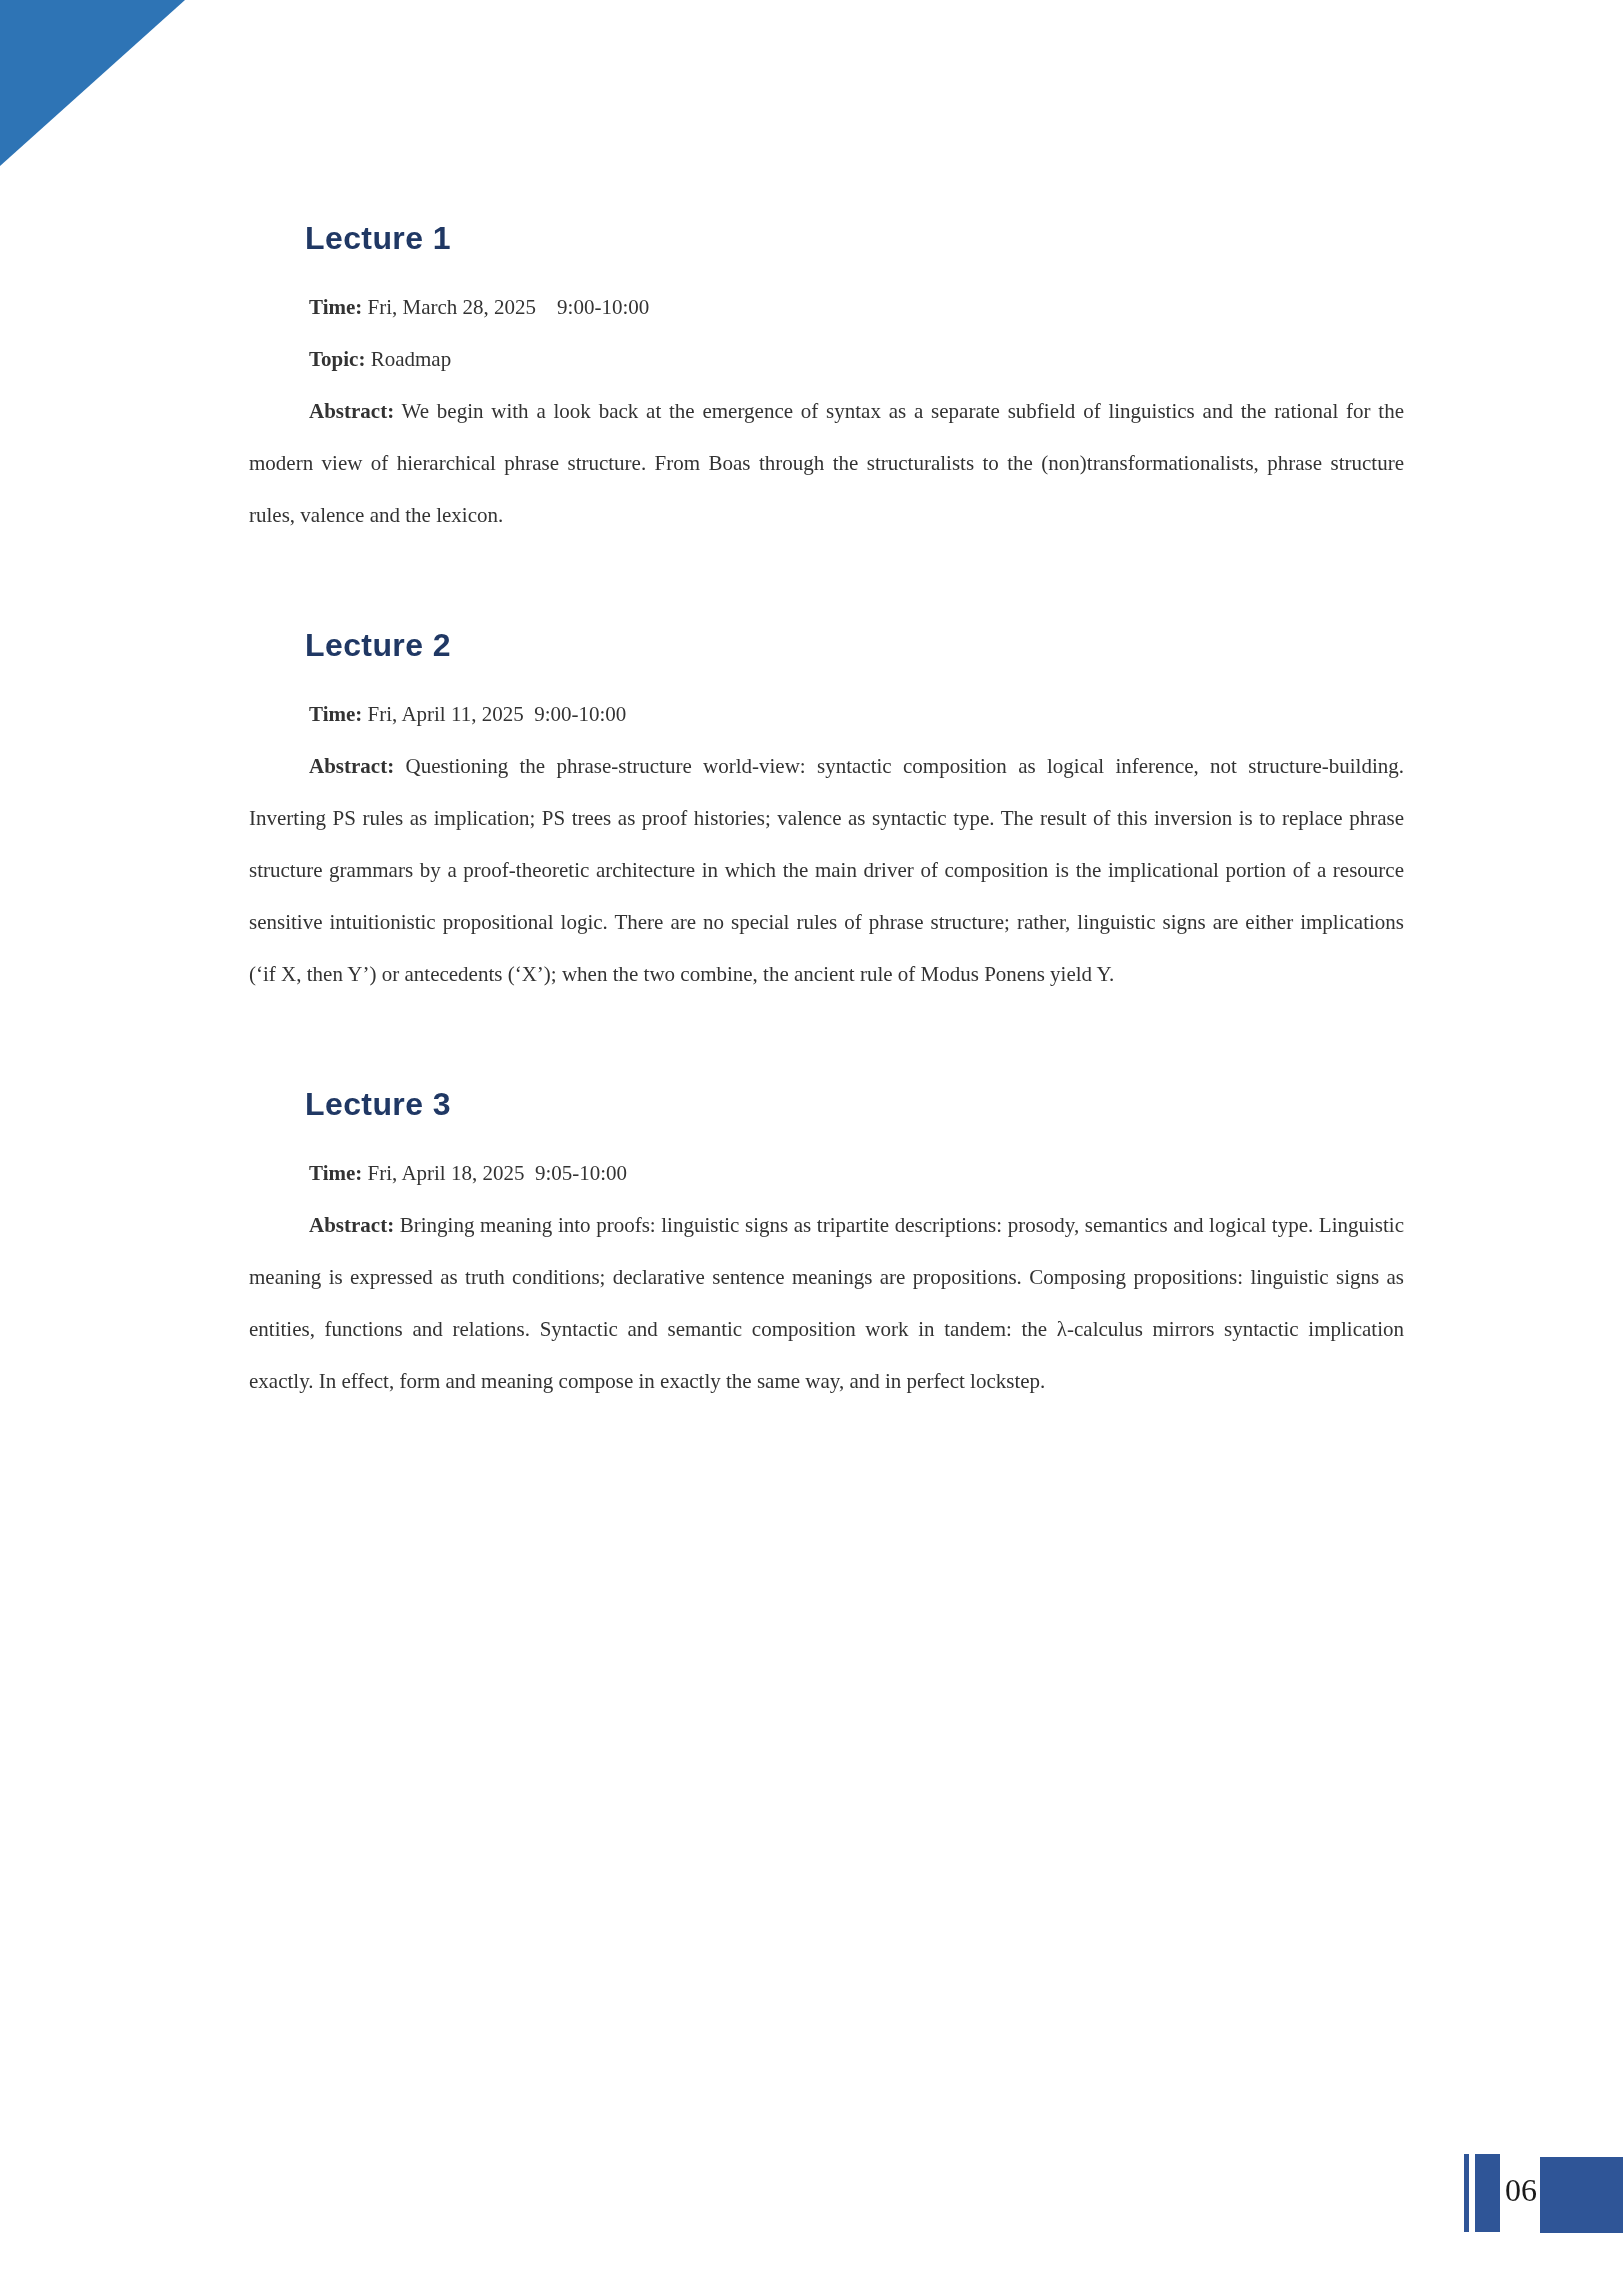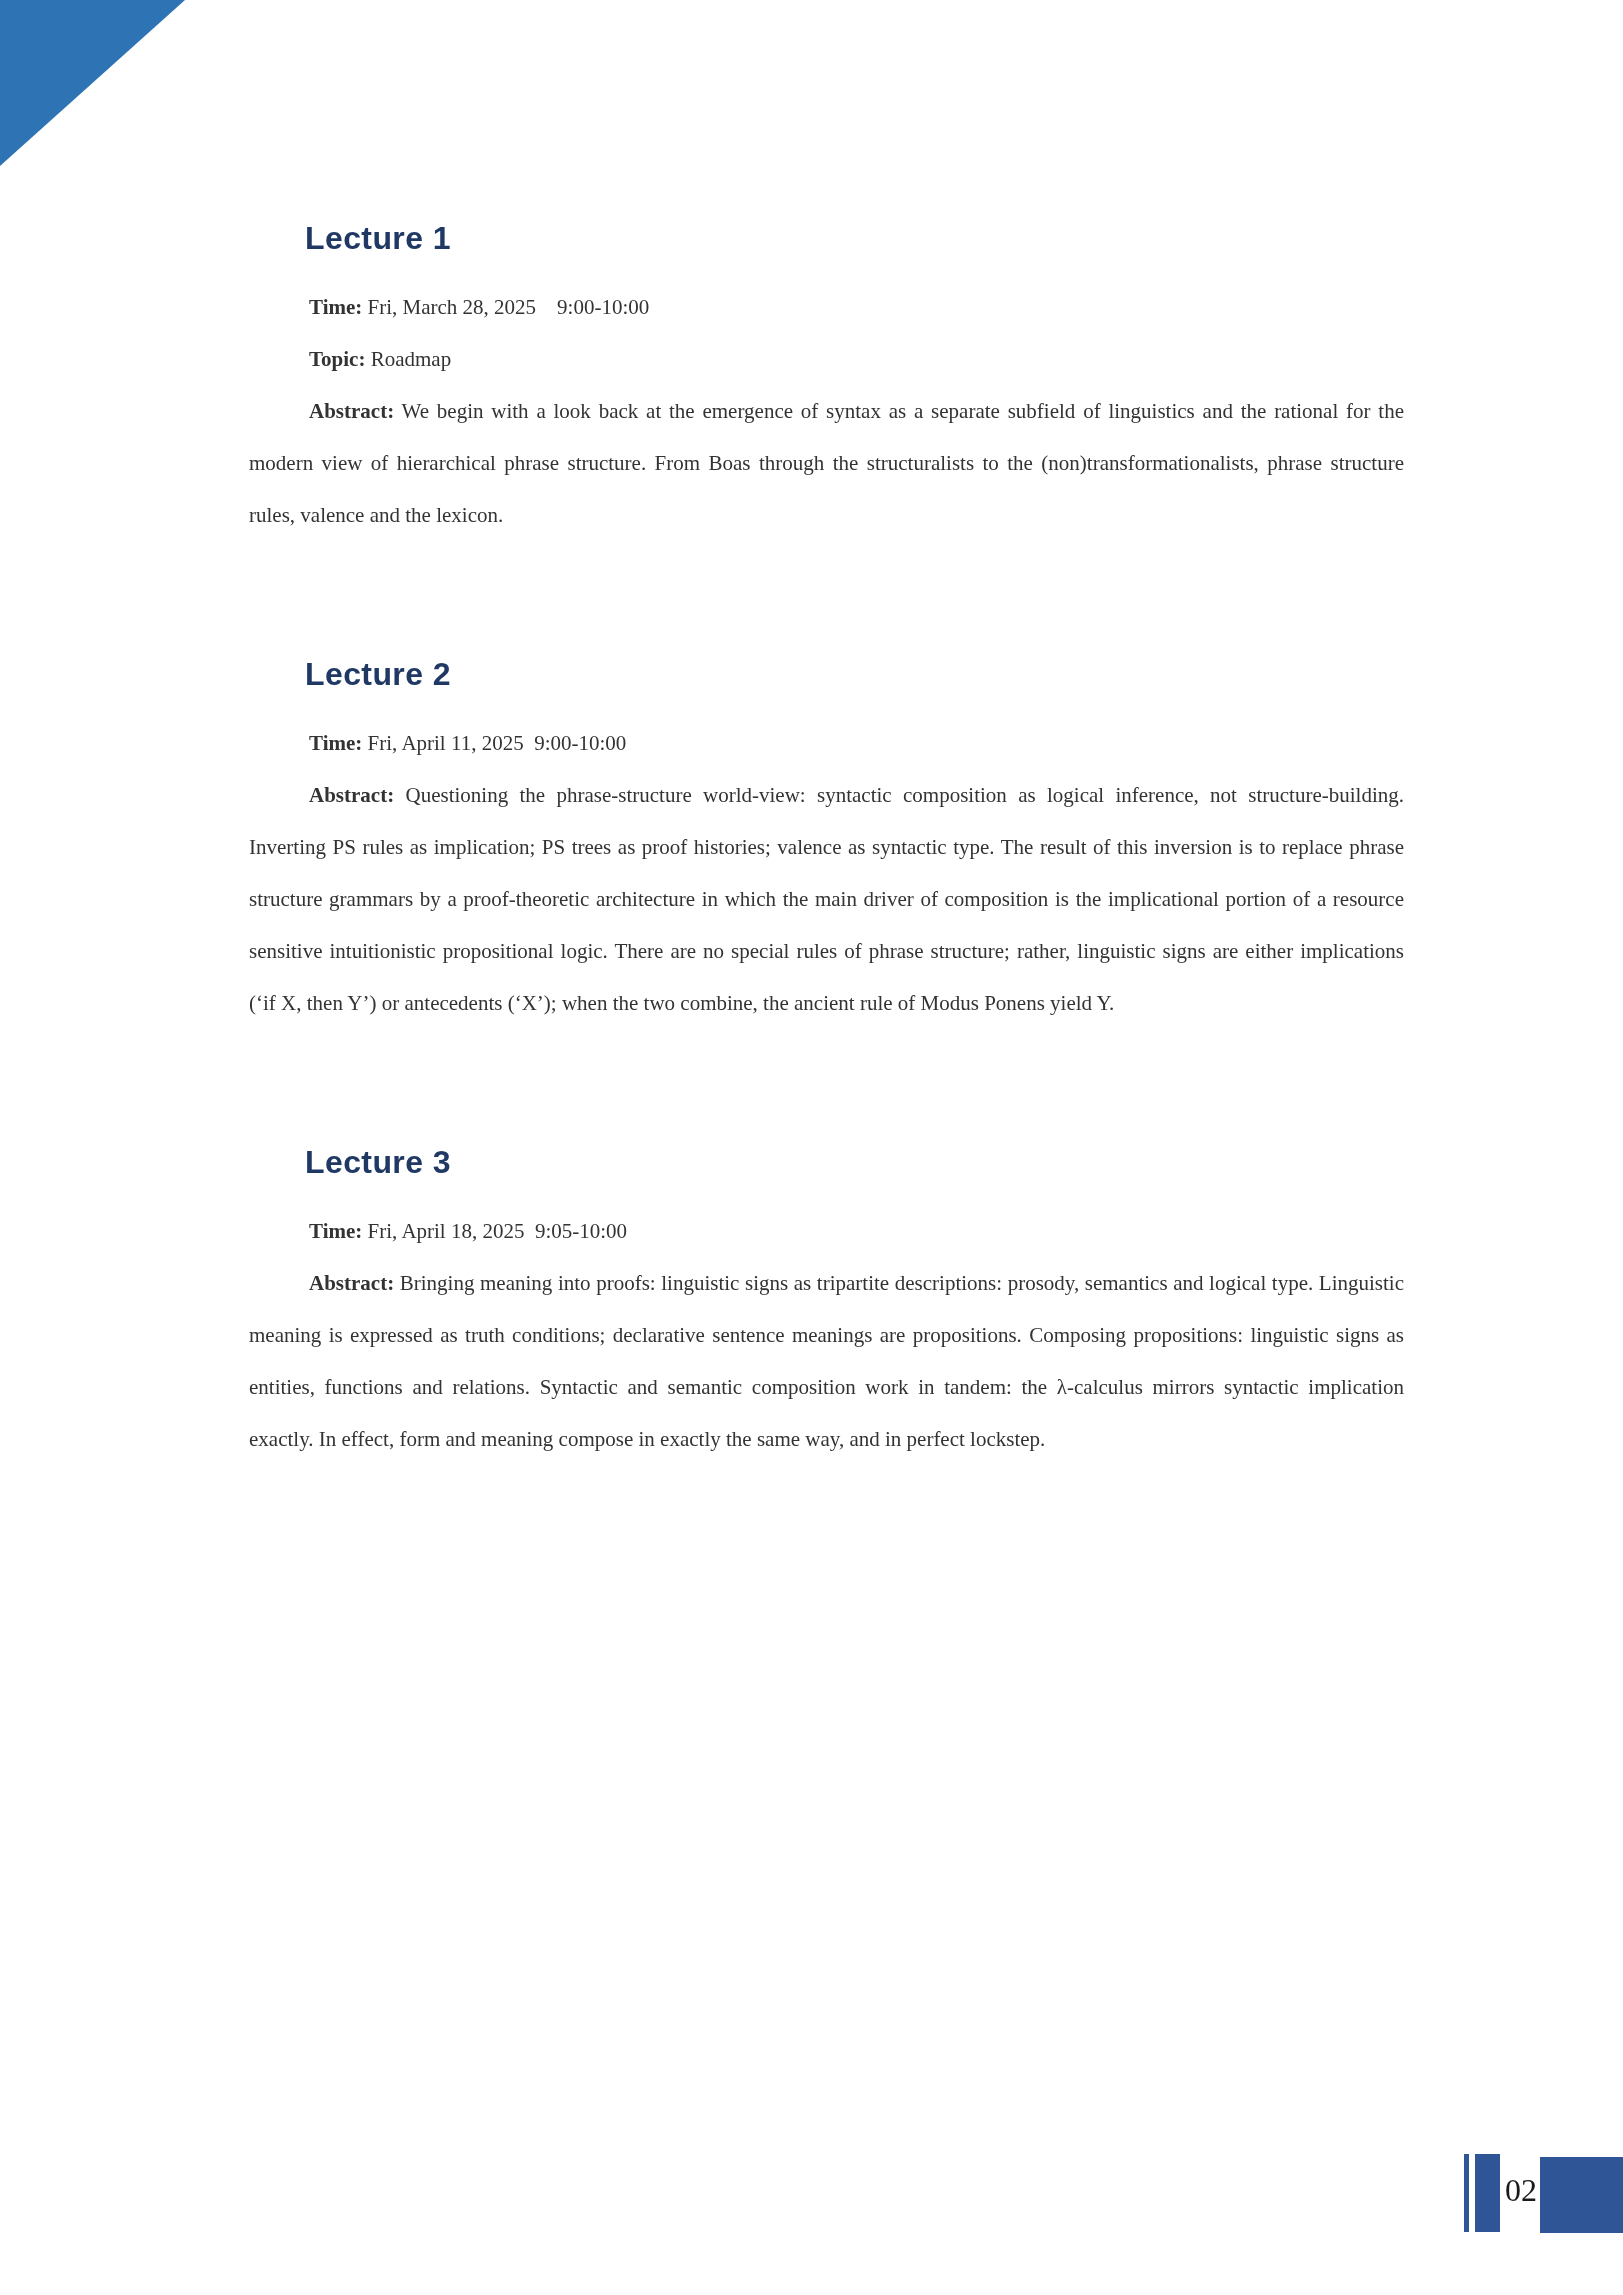--- a/index.html
+++ b/index.html
@@ -21,21 +21,21 @@
     clip-path: polygon(0 0, 100% 0, 0 100%);
   }
 
   
   .content {
     position: absolute;
     left: 249px; top: 214px;
     width: 1155px;
   }
 
-  .lecture + .lecture { margin-top: 109px; }
+  .lecture + .lecture { margin-top: 80px; }
 
   .lecture-title {
     font-family: "Liberation Sans", sans-serif;
     font-weight: bold;
     font-size: 32px;
     line-height: 48px;
     margin: 0 0 19px 56px;
     color: #203864;
     letter-spacing: 0.4px;
   }
@@ -104,15 +104,15 @@
   <section class="lecture">
     <h2 class="lecture-title">Lecture 3</h2>
     <p class="meta"><span class="lbl">Time:</span> <span class="preserve-spaces">Fri, April 18, 2025  9:05-10:00</span></p>
     <p class="abstract"><span class="lbl">Abstract:</span> <span>Bringing meaning into proofs: linguistic signs as tripartite descriptions: prosody, semantics and logical type. Linguistic meaning is expressed as truth conditions; declarative sentence meanings are propositions. Composing propositions: linguistic signs as entities, functions and relations. Syntactic and semantic composition work in tandem: the λ-calculus mirrors syntactic implication exactly. In effect, form and meaning compose in exactly the same way, and in perfect lockstep.</span></p>
   </section>
 
 </div>
 
 <div class="footer-bar-thin"></div>
 <div class="footer-bar-wide"></div>
-<div class="page-number">02</div>
+<div class="page-number">06</div>
 <div class="footer-rect"></div>
 
 
 </body></html>

